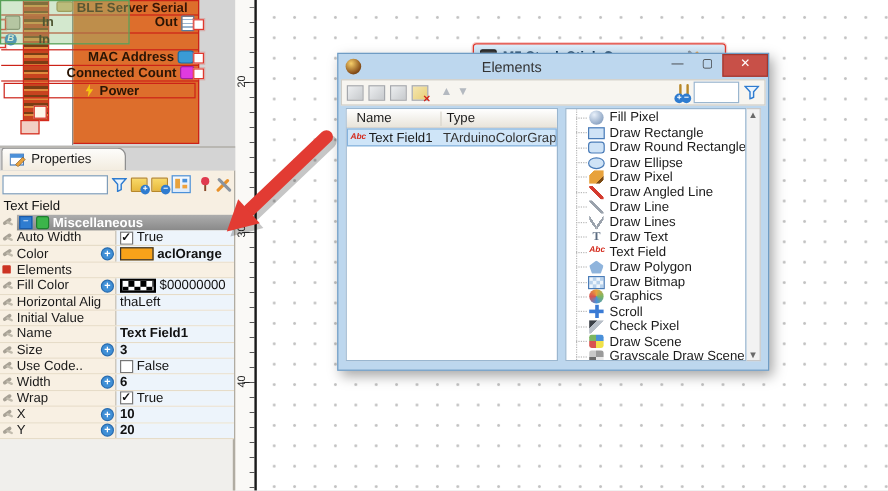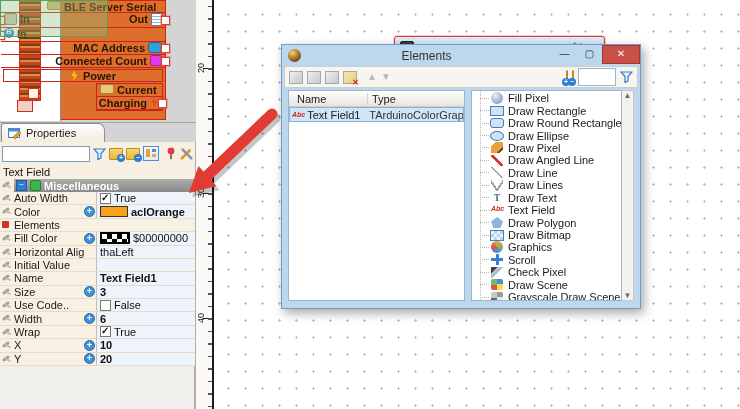--- a/index.html
+++ b/index.html
@@ -146,21 +146,21 @@
   [data-icon="draw-scene"] > i{border-radius:2px;background:conic-gradient(#4a90d9 0 25%,#f0e14a 0 50%,#d9534f 0 75%,#7bb662 0);}
   [data-icon="grayscale-draw-scene"] > i{border-radius:2px;background:conic-gradient(#9a9a9a 0 25%,#e8e8e8 0 50%,#6a6a6a 0 75%,#c8c8c8 0);}
 
   
   #device{left:405px;top:303px;width:166px;height:120px;z-index:10;background:#dd6e2c;
      border:1px solid #cc2218;box-sizing:border-box;color:#2a1505;font-weight:bold;}
   .crow{position:relative;display:flex;align-items:flex-start;gap:3px;border-bottom:1px solid #cc2218;padding:0 3px;}
   .crow.r{justify-content:flex-end;}
   .title-sliver{height:11px;padding-left:46px;color:#3a1505;border-bottom:1px solid #cc2218;}
   .h15{height:14px;} .h14{height:13px;} .h13{height:12px;}
-  .dlabel{white-space:nowrap;}
+  .dlabel{white-space:nowrap;margin-left:15px;}
   .pin{position:absolute;width:7px;height:7px;background:#fff;border:1px solid #e0392e;box-shadow:0 0 0 1px rgba(224,57,46,.25);}
   .pin-l{left:-5px;top:50%;margin-top:-4px;}
   .pin-r{right:-5px;top:50%;margin-top:-4px;}
   .dic{display:inline-block;width:11px;height:10px;border-radius:2px;flex:0 0 auto;}
   .dic-hands{background:#d8b87a;border:1px solid #a8884a;width:12px;height:7px;}
   .dic-serial{background:#cfc8b8;border:1px solid #8a8576;}
   .dic-bt{background:#2f7cd0;border-radius:50%;width:10px;height:10px;position:relative;}
   .dic-bt::after{content:"B";position:absolute;left:0;top:-1px;width:10px;text-align:center;color:#fff;font-size:8px;font-style:italic;}
   .dic-doc{background:repeating-linear-gradient(#fff 0 2px,#9ab6d0 2px 3px);border:1px solid #5a7ca0;width:9px;height:11px;border-radius:1px;}
   .dic-chat{background:#3a9bd5;border-radius:3px;border:1px solid #1a6ba5;width:12px;height:9px;}
@@ -399,31 +399,20 @@
     </div>
     <div class="crow h13 r">
       <span class="dlabel">Connected Count</span>
       <span class="dic dic-count"></span>
       <span class="pin pin-r"></span>
     </div>
     <div class="cgroup">
       <span class="dic dic-power"></span>
       <span>Power</span>
     </div>
-    <div class="cgroup cgroup-current">
-      <div class="crow h13">
-        <span class="dic dic-current"></span>
-        <span>Current</span>
-      </div>
-      <div class="crow h13 r">
-        <span class="dlabel">Charging</span>
-        <span class="dic dic-charging"></span>
-        <span class="pin pin-r"></span>
-      </div>
-    </div>
   </div>
 
   <div id="dialog" class="abs">
     <div class="dlg-title">
       <span class="dlg-icon"></span>
       <span class="dlg-title-text">Elements</span>
       <span class="dlg-btns">
         <span class="wbtn">—</span>
         <span class="wbtn">▢</span>
         <span class="wbtn close">✕</span>

